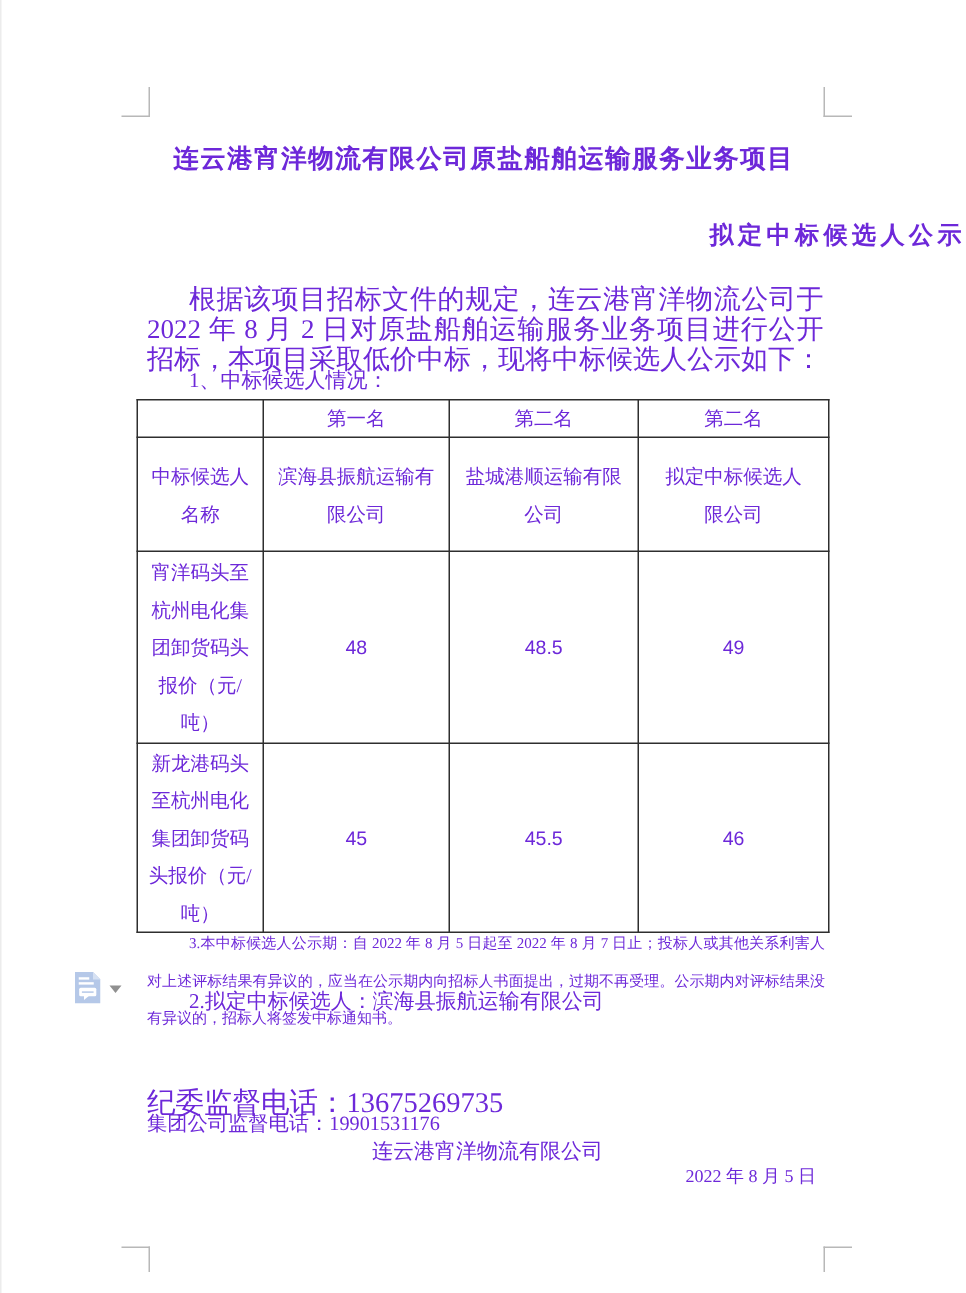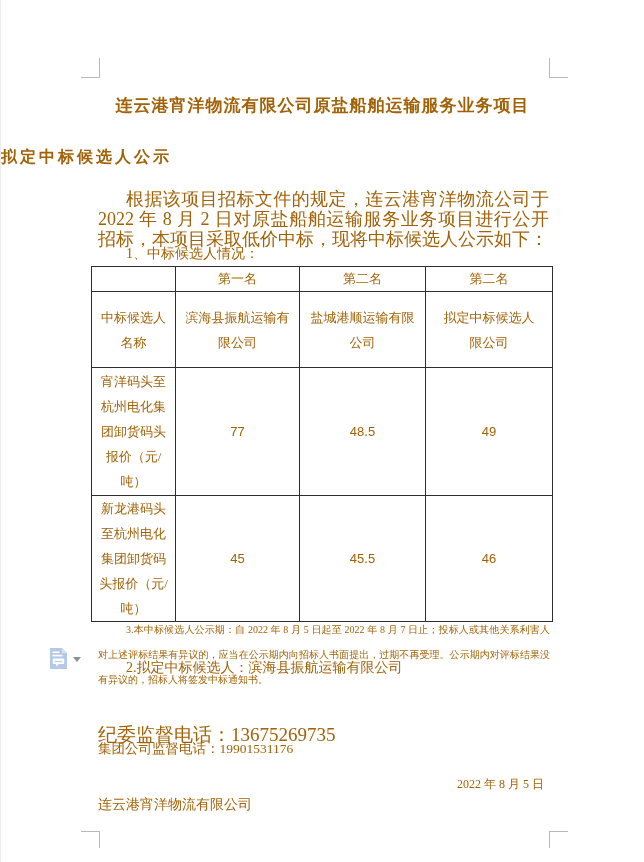--- a/index.html
+++ b/index.html
@@ -1,50 +1,50 @@
 <!DOCTYPE html>
 <html><head>
 <meta charset="utf-8">
 <style>
   html,body{margin:0;padding:0;background:#ffffff;}
   .page{
     position:relative;width:644px;height:862px;background:#fff;
-    font-family:"Liberation Serif","DejaVu Serif",serif;color:#a16207;
+    font-family:"Liberation Serif","DejaVu Serif",serif;color:#6d28d9;
     overflow:hidden;border-left:1px solid #ececec;box-sizing:border-box;
   }
   
   .crop{position:absolute;}
   .crop-tl{left:80px;top:58px;width:18px;height:19px;border-right:1px solid #b8b8b8;border-bottom:1px solid #b8b8b8;}
   .crop-tr{left:548px;top:58px;width:18px;height:19px;border-left:1px solid #b8b8b8;border-bottom:1px solid #b8b8b8;}
   .crop-bl{left:80px;top:831px;width:18px;height:16px;border-right:1px solid #b8b8b8;border-top:1px solid #b8b8b8;}
   .crop-br{left:548px;top:831px;width:18px;height:16px;border-left:1px solid #b8b8b8;border-top:1px solid #b8b8b8;}
 
   .title1{position:absolute;top:94px;left:0;width:100%;text-align:center;
     font-size:17px;font-weight:bold;letter-spacing:1px;}
-  .title2{position:absolute;top:147px;left:0;width:100%;text-align:left;
+  .title2{position:absolute;top:147px;left:0;width:100%;text-align:right;
     font-size:16px;font-weight:bold;letter-spacing:3px;}
 
   .intro{position:absolute;top:189px;left:97px;width:451px;
     font-size:18px;line-height:20px;text-align:justify;text-indent:28px;}
   .item1{position:absolute;top:245px;left:97px;width:451px;font-size:14px;text-indent:28px;}
 
   .pricetable{position:absolute;top:266px;left:90px;width:461px;
     border-collapse:collapse;table-layout:fixed;}
   .pricetable td{border:1px solid #2e2e2e;text-align:center;vertical-align:middle;
     font-size:13px;line-height:25px;white-space:pre-line;padding:0;overflow:hidden;}
   .row-head td{line-height:24px;margin-top:34px;}
   .num{font-family:"Liberation Sans","DejaVu Sans",sans-serif;font-size:14px;}
   .vtop{vertical-align:top;padding-top:3px;}
 
   .item2{position:absolute;top:622px;left:97px;width:451px;font-size:14px;text-indent:28px;margin-top:37px;}
   .item3{position:absolute;top:617px;left:97px;width:452px;
     font-size:10px;line-height:25px;text-align:justify;text-indent:28px;}
   .phone1{position:absolute;top:722px;left:97px;font-size:19px;}
   .phone2{position:absolute;top:740px;left:97px;font-size:13.5px;}
-  .sig-company{position:absolute;top:796px;left:97px;width:454px;text-align:left;font-size:14px;}
+  .sig-company{position:absolute;top:759px;left:97px;width:454px;text-align:center;font-size:14px;}
   .sig-date{position:absolute;top:776px;left:97px;width:446px;text-align:right;font-size:12px;}
 
   .comment-icon{position:absolute;left:49px;top:648px;width:17px;height:21px;cursor:pointer;}
   .dropdown-arrow{position:absolute;left:72px;top:657px;width:0;height:0;cursor:pointer;
     border-left:4px solid transparent;border-right:4px solid transparent;border-top:5px solid #909090;}
 </style>
 </head>
 <body>
 
 <div class="page">
@@ -83,21 +83,21 @@
 公司</td>
       <td>拟定中标候选人
 限公司</td>
     </tr>
     <tr style="height:128px">
       <td>宵洋码头至
 杭州电化集
 团卸货码头
 报价（元/
 吨）</td>
-      <td class="num">77</td>
+      <td class="num">48</td>
       <td class="num">48.5</td>
       <td class="num">49</td>
     </tr>
     <tr style="height:124px">
       <td>新龙港码头
 至杭州电化
 集团卸货码
 头报价（元/
 吨）</td>
       <td class="num">45</td>

